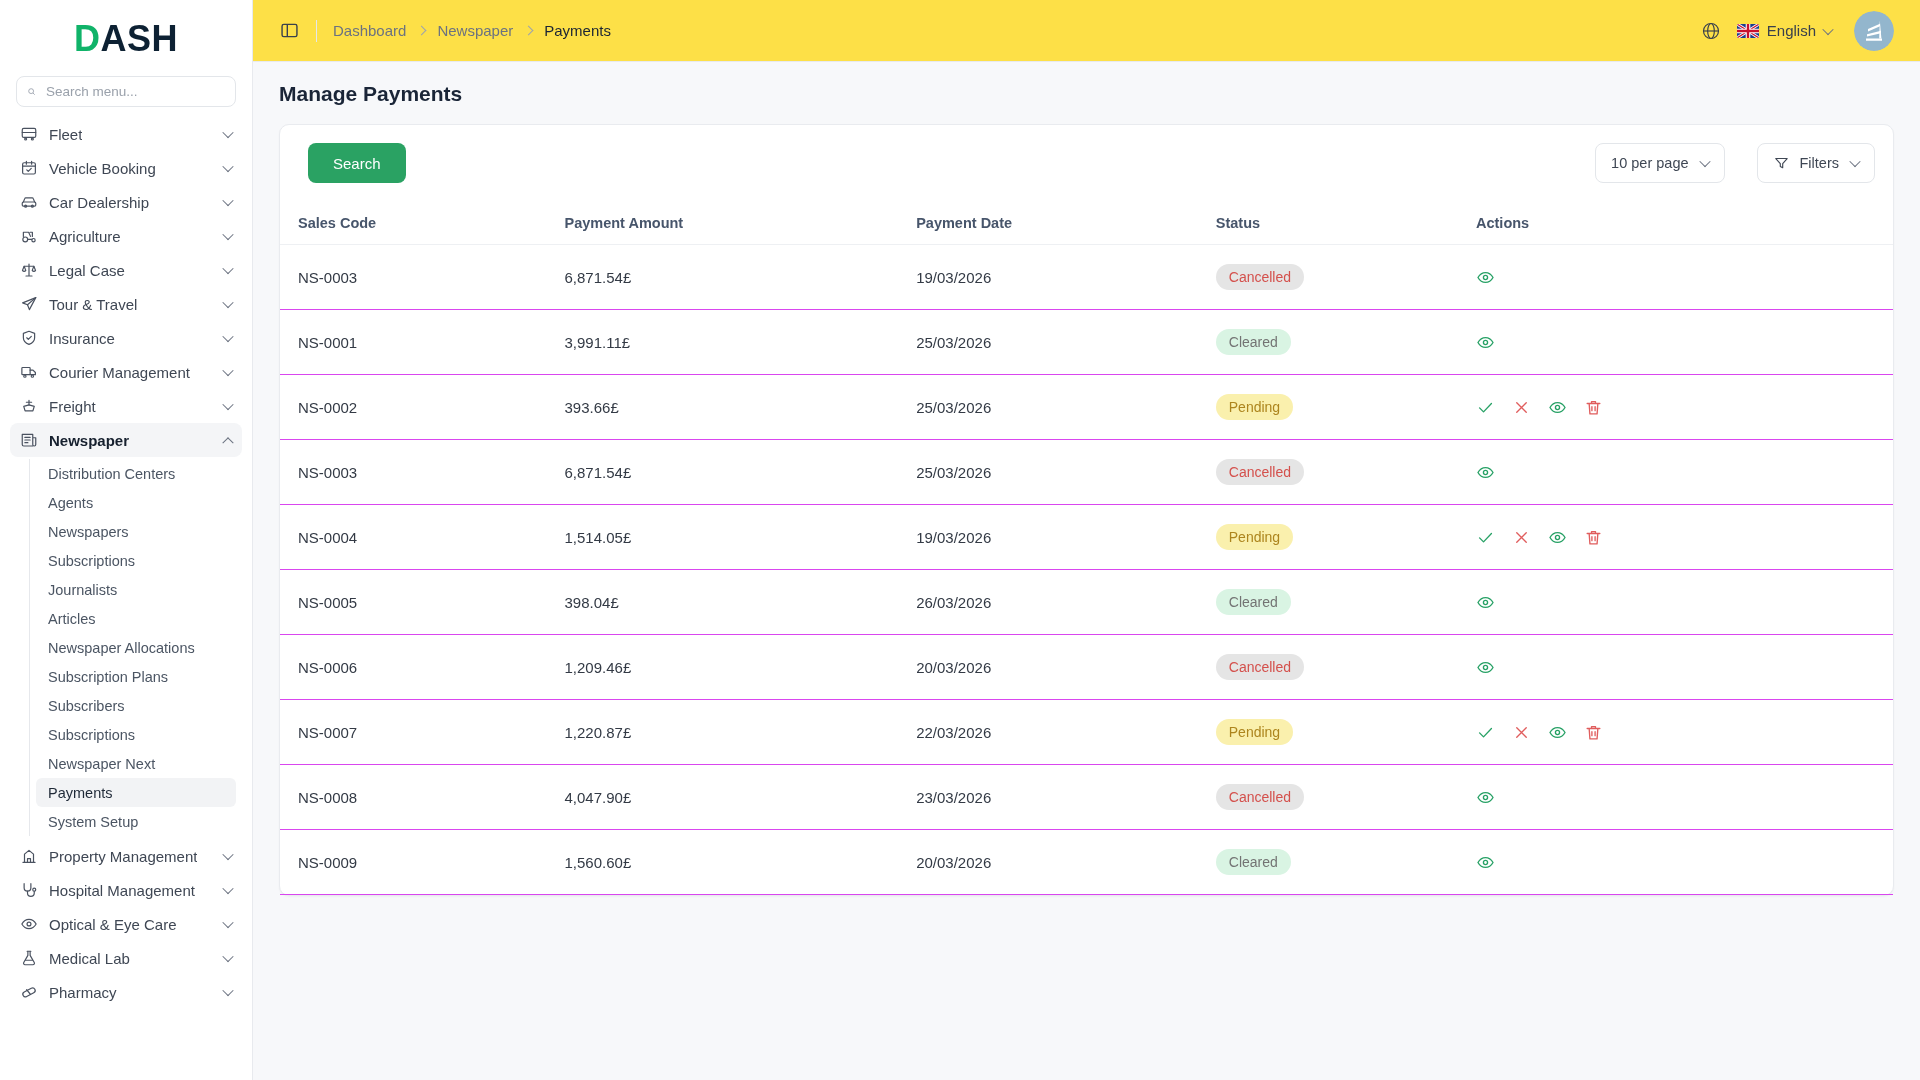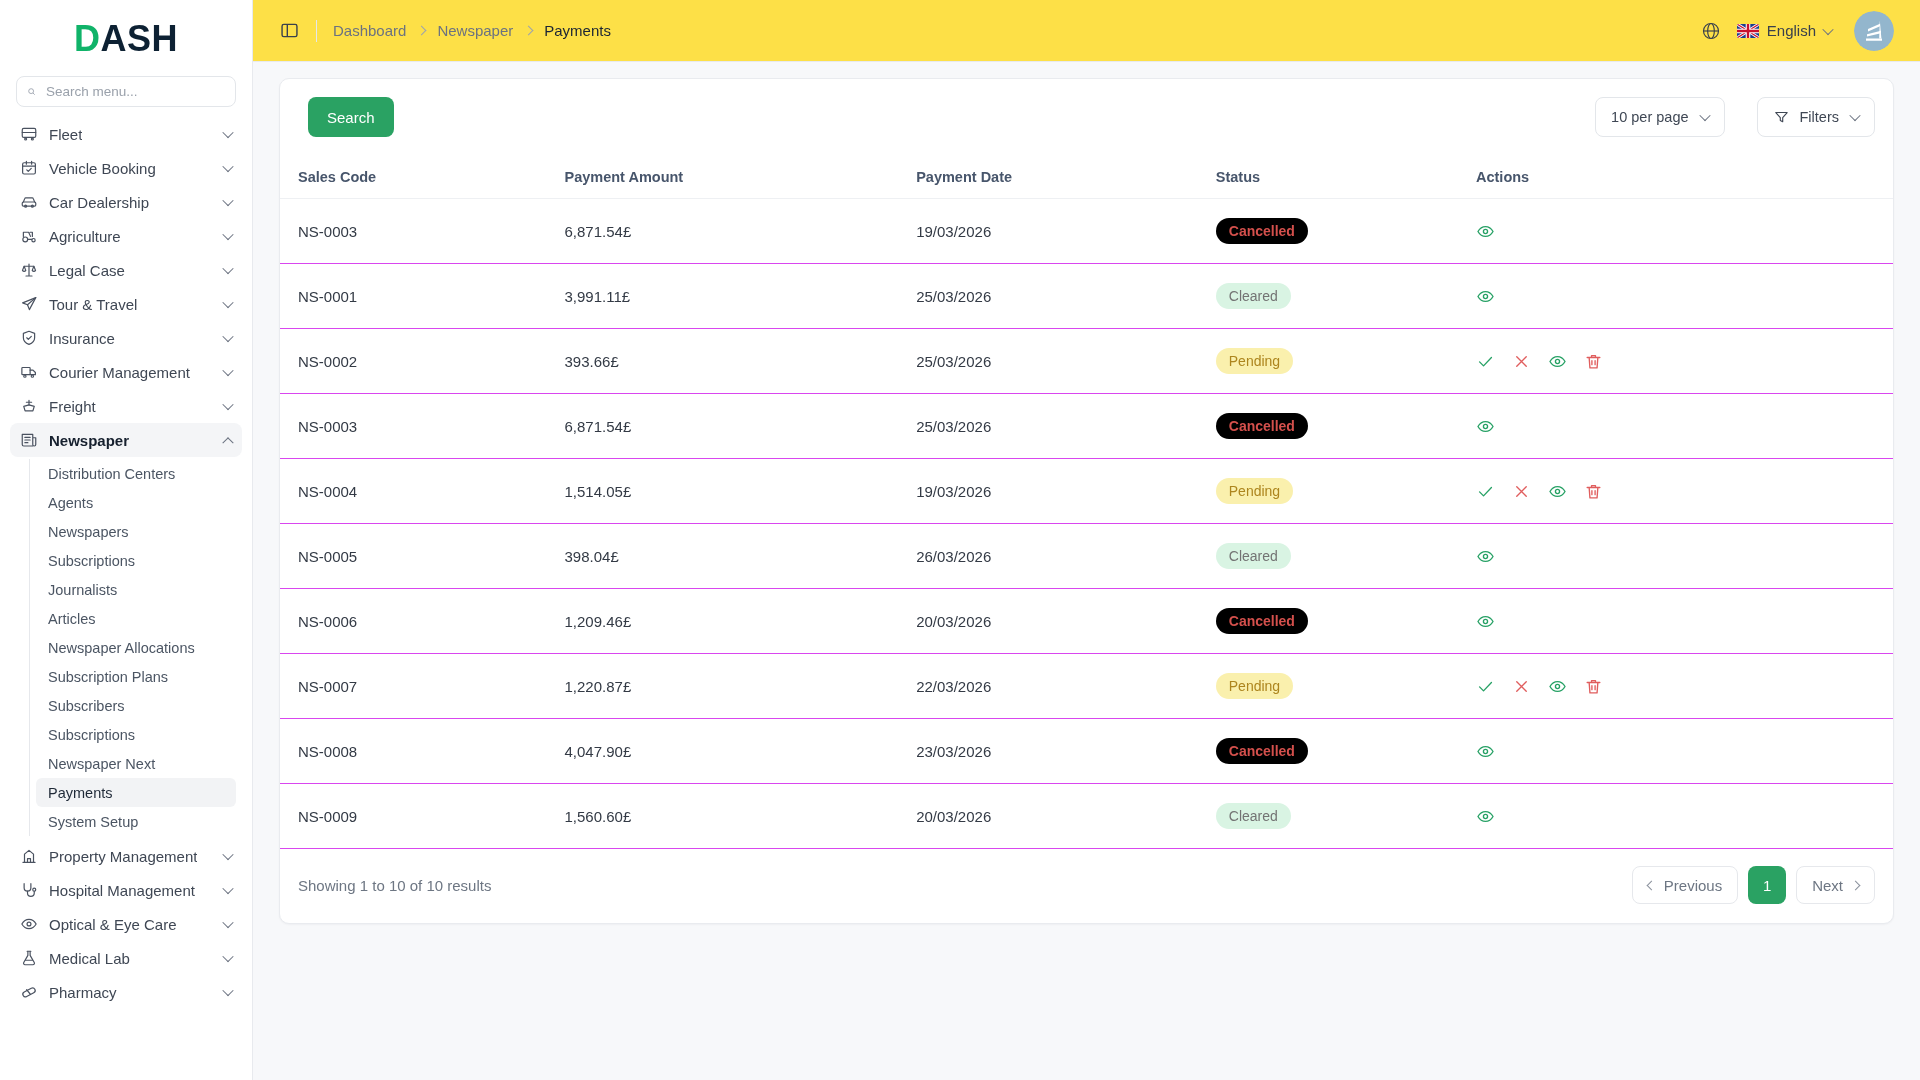--- a/index.html
+++ b/index.html
@@ -66,38 +66,38 @@
 
   .card { background:#fff; border:1px solid #e9ebef; border-radius:10px;
     box-shadow:0 1px 2px rgba(16,24,40,.04); }
   .toolbar { display:flex; align-items:center; padding:18px; }
   .search-box { width:332px; height:40px; border:1px solid #e3e6ea; border-radius:8px;
     display:flex; align-items:center; gap:9px; padding:0 12px; }
   .search-box svg { width:16px; height:16px; stroke:#8b93a0; }
   .search-box input { flex:1; border:none; outline:none; font-size:15px; color:#374151;
     font-family:inherit; background:transparent; }
   .search-box input::placeholder { color:#9aa1ab; }
-  .btn-search { margin-left:10px; height:40px; padding:0 19px; background:#2aa263; color:#fff;
+  .btn-search { margin-left:10px; height:40px; padding:0 25px; background:#2aa263; color:#fff;
     border:none; border-radius:8px; font-size:15px; font-family:inherit; cursor:pointer; }
   .toolbar-right { margin-left:auto; display:flex; gap:32px; }
   .pill-btn { height:40px; border:1px solid #e3e6ea; border-radius:8px; background:#fff;
     display:flex; align-items:center; gap:10px; padding:0 15px; font-size:14.5px; color:#3f4754;
     font-family:inherit; cursor:pointer; }
   .pill-btn .chev { margin-left:2px; }
   .pill-btn svg.funnel { width:17px; height:17px; stroke:#3f4754; fill:none; stroke-width:1.6;
     stroke-linejoin:round; }
 
   .thead, .trow { display:grid; grid-template-columns:16.9% 22.3% 19% 16.5% 1fr;
     align-items:center; padding:0 18px; }
   .thead { height:44px; border-bottom:1px solid #eef0f3; color:#47556b; font-weight:700;
     font-size:14.5px; }
   .trow { height:65px; border-bottom:1px solid #d946ef; font-size:15px; color:#333a45; }
   .badge { display:inline-block; padding:5px 13px; border-radius:999px; font-size:14px;
     width:auto; justify-self:start; }
-  .badge.cancelled { background:#000000; color:#d4504c;font-weight:bold; }
+  .badge.cancelled { background:#e5e5e5; color:#d4504c; }
   .badge.cleared   { background:#d9f4e3; color:#737373; }
   .badge.pending   { background:#faf0ad; color:#ad851e; }
   .actions { display:flex; align-items:center; gap:17px; }
   .act { background:none; border:none; padding:0; cursor:pointer; }
   .act svg { width:19px; height:19px; stroke:currentColor; fill:none; stroke-width:1.7;
     stroke-linecap:round; stroke-linejoin:round; }
   .act.green { color:#27a165; }
   .act.red   { color:#e05d5d; }
 
   .pagination { display:flex; align-items:center; padding:17px 18px 19px; }
@@ -354,20 +354,21 @@
               <path d="M13 23.2l14-3.4v2.4l-14 3.4z"></path>
               <path d="M14 18l12-5.2v2.4L14 20.4z"></path>
               <path d="M25.8 9.5l1.6 18h-2.2z"></path>
             </g>
           </svg>
       </button>
     </div>
   </header>
 
   <div class="content">
+    <h1 class="page-title">Manage Payments</h1>
 
     <div class="card">
 
       <div class="toolbar">
         <button class="btn-search">Search</button>
         <div class="toolbar-right">
           <button class="pill-btn">
             <span>10 per page</span>
             <span class="chev"></span>
           </button>
@@ -577,30 +578,16 @@
         <div class="actions">
             <button class="act green">
               <svg viewBox="0 0 24 24">
                 <path d="M2.5 12S6 5.8 12 5.8 21.5 12 21.5 12 18 18.2 12 18.2 2.5 12 2.5 12z"></path>
                 <circle cx="12" cy="12" r="2.6"></circle>
               </svg>
             </button>
           </div>
       </div>
 
-      <div class="pagination">
-        <span class="pg-summary">Showing 1 to 10 of 10 results</span>
-        <div class="pg-right">
-          <button class="pg-btn">
-            <span class="pg-chev left"></span>
-            <span>Previous</span>
-          </button>
-          <button class="pg-page">1</button>
-          <button class="pg-btn">
-            <span>Next</span>
-            <span class="pg-chev right"></span>
-          </button>
-        </div>
-      </div>
 
     </div>
   </div>
 </div>
 
 </body></html>

